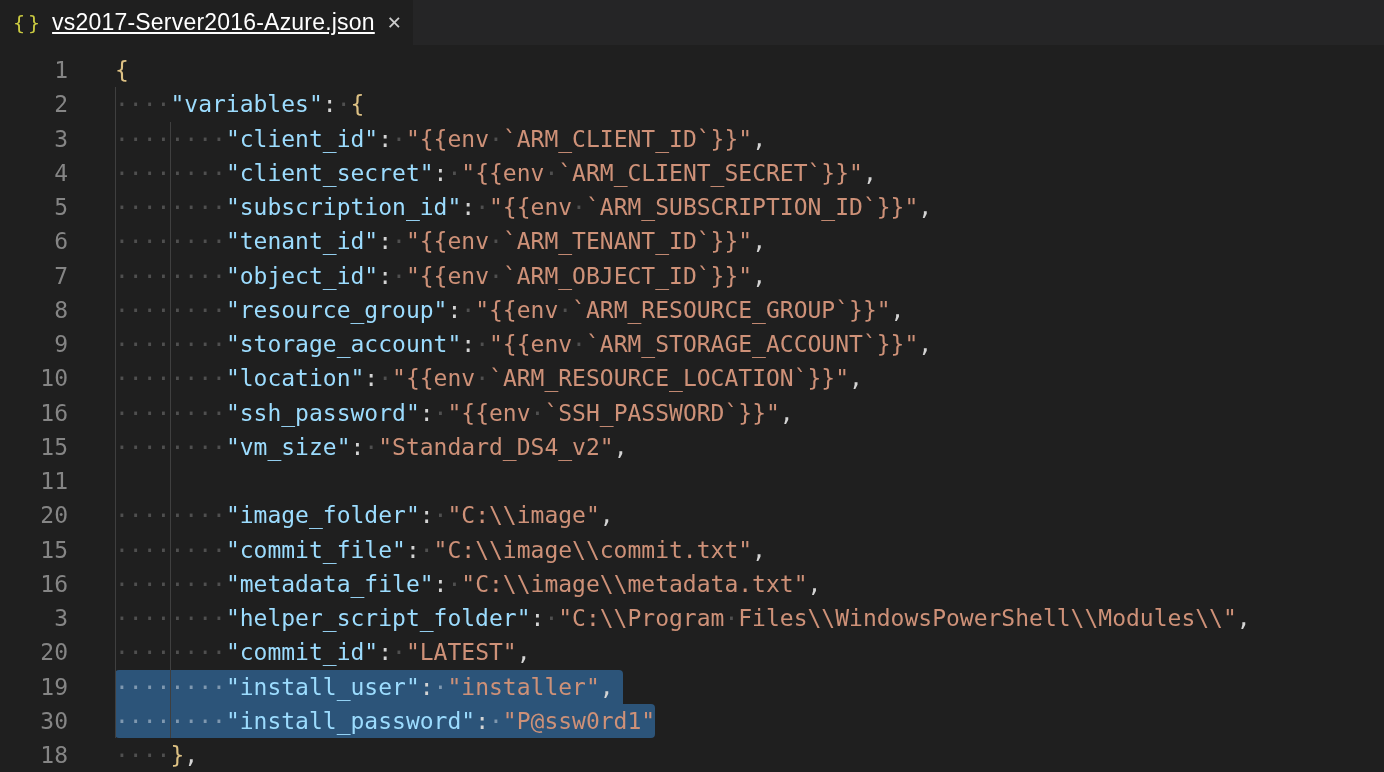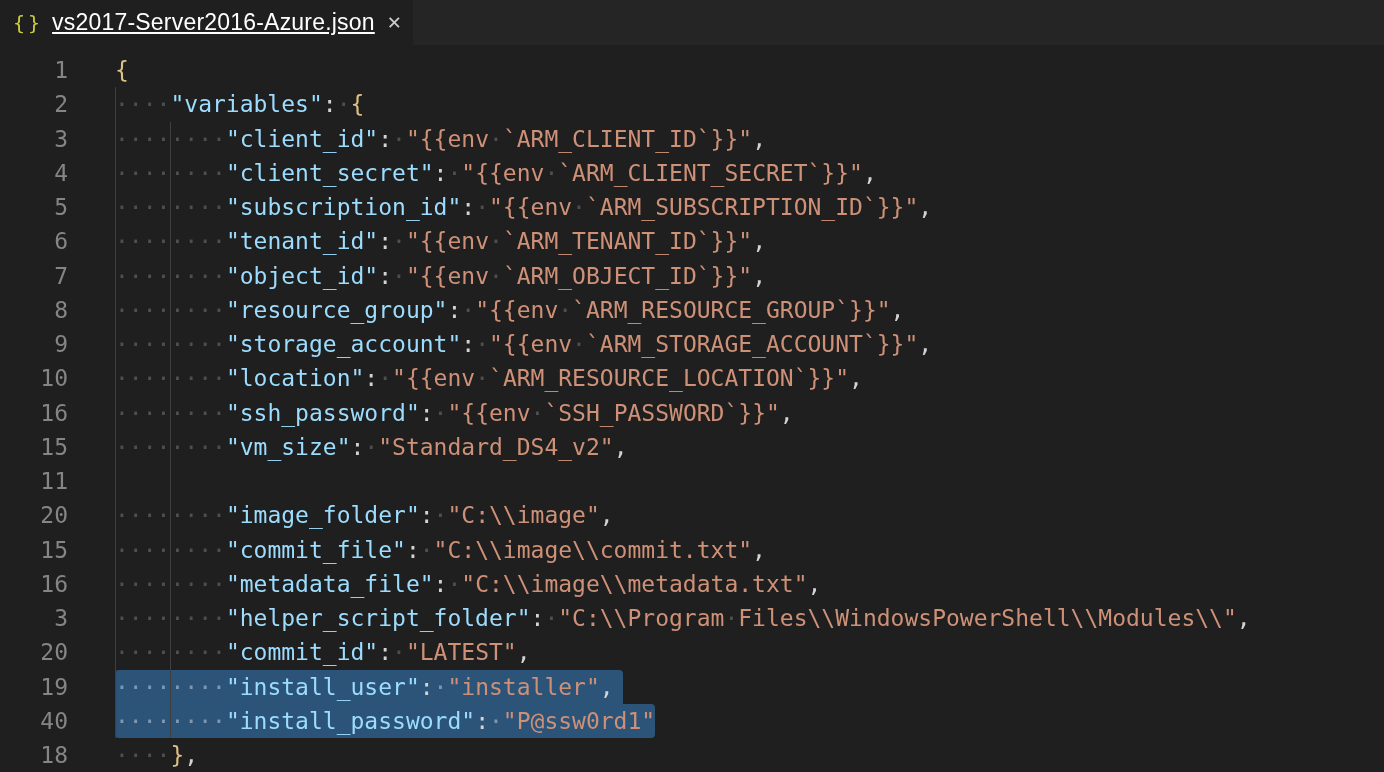--- a/index.html
+++ b/index.html
@@ -127,21 +127,21 @@
       <div class="ln">10</div>
       <div class="ln">16</div>
       <div class="ln">15</div>
       <div class="ln">11</div>
       <div class="ln">20</div>
       <div class="ln">15</div>
       <div class="ln">16</div>
       <div class="ln">3</div>
       <div class="ln">20</div>
       <div class="ln">19</div>
-      <div class="ln">40</div>
+      <div class="ln">30</div>
       <div class="ln">18</div>
     </div>
   <div class="code">
     <div class="guides">
       <div class="guide" style="left:0; top:calc(var(--lh)*1); height:calc(var(--lh)*19);"></div>
       <div class="guide" style="left:4ch; top:calc(var(--lh)*2); height:calc(var(--lh)*18);"></div>
     </div>
   <div class="code-line"><span class="seg-b">{</span></div>
       <div class="code-line"><span class="wsdot">·</span><span class="wsdot">·</span><span class="wsdot">·</span><span class="wsdot">·</span><span class="seg-k">"variables"</span><span class="seg-p">:</span><span class="wsdot">·</span><span class="seg-b">{</span></div>
       <div class="code-line"><span class="wsdot">·</span><span class="wsdot">·</span><span class="wsdot">·</span><span class="wsdot">·</span><span class="wsdot">·</span><span class="wsdot">·</span><span class="wsdot">·</span><span class="wsdot">·</span><span class="seg-k">"client_id"</span><span class="seg-p">:</span><span class="wsdot">·</span><span class="seg-s">"{{env</span><span class="wsdot">·</span><span class="seg-s">`ARM_CLIENT_ID`}}"</span><span class="seg-p">,</span></div>

